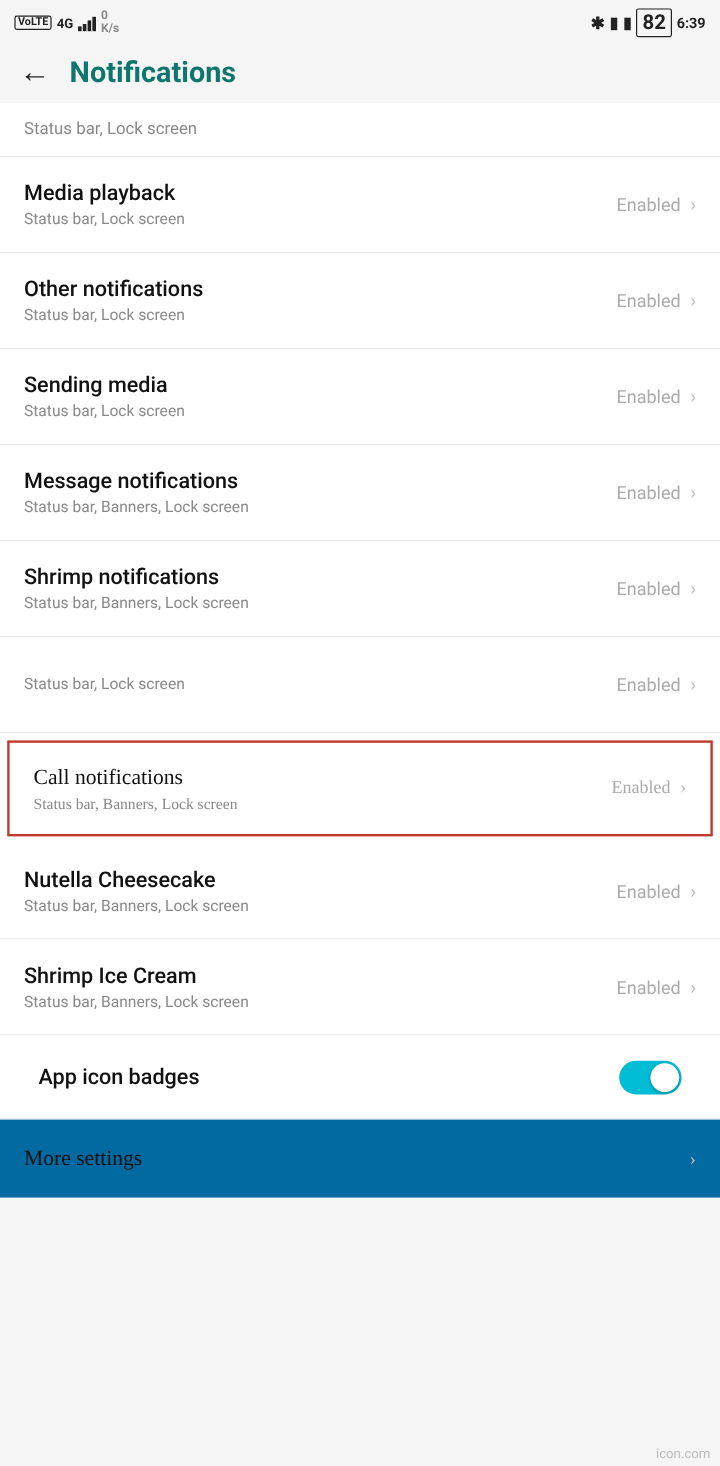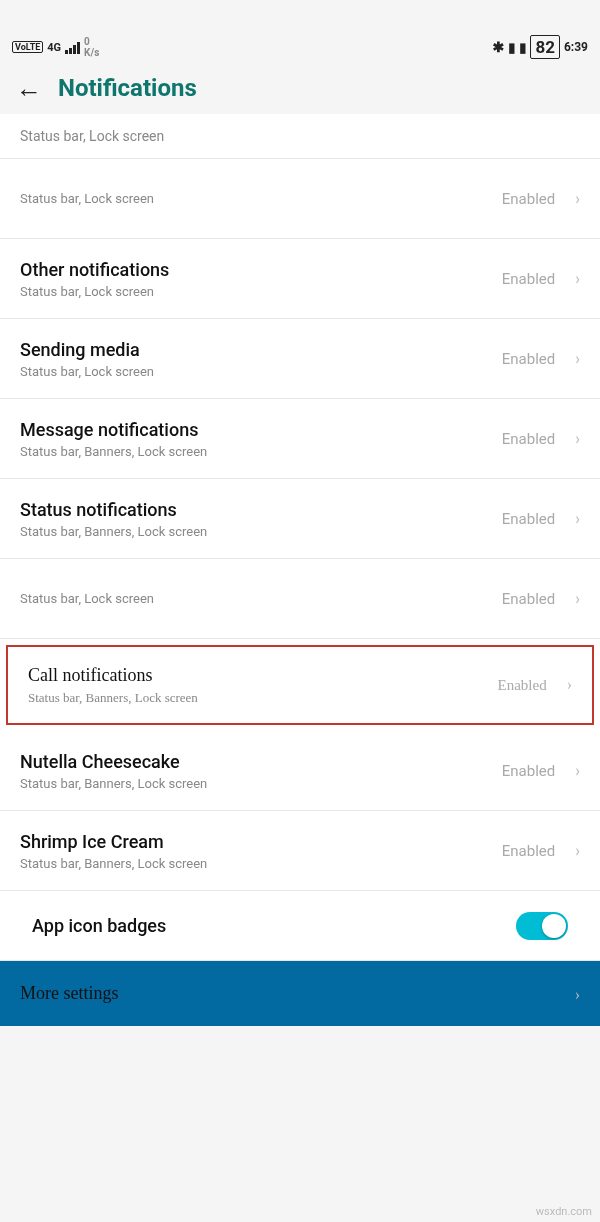--- a/index.html
+++ b/index.html
@@ -17,21 +17,20 @@
       overflow-x: hidden;
     }
 
     .status-bar {
       background: #f5f5f5;
       display: flex;
       justify-content: space-between;
       align-items: center;
       padding: 6px 12px 4px 12px;
       height: 36px;
-      margin-top: 28px;
     }
 
     .status-left {
       display: flex;
       align-items: center;
       gap: 4px;
       font-size: 11px;
       font-weight: bold;
       color: #222;
     }
@@ -132,21 +131,21 @@
     }
 
     .item-subtitle {
       font-size: 13px;
       color: #888;
     }
 
     .item-right {
       display: flex;
       align-items: center;
-      gap: 20px;
+      gap: 8px;
       color: #aaa;
       font-size: 15px;
       white-space: nowrap;
     }
 
     .chevron {
       font-size: 16px;
       color: #bbb;
     }
 
@@ -246,20 +245,21 @@
 
 <div class="content">
 
   <div class="section-header-partial">
     <span>Status bar, Lock screen</span>
   </div>
 
   <div id="list-container">
       <div class="list-item">
       <div class="list-item-left">
+        <span class="item-title">Media playback</span>
         <span class="item-subtitle">Status bar, Lock screen</span>
       </div>
       <div class="item-right">
         <span>Enabled</span>
         <span class="chevron">›</span>
       </div>
     </div>
       <div class="list-item">
       <div class="list-item-left">
         <span class="item-title">Other notifications</span>
@@ -285,21 +285,21 @@
         <span class="item-title">Message notifications</span>
         <span class="item-subtitle">Status bar, Banners, Lock screen</span>
       </div>
       <div class="item-right">
         <span>Enabled</span>
         <span class="chevron">›</span>
       </div>
     </div>
       <div class="list-item">
       <div class="list-item-left">
-        <span class="item-title">Status notifications</span>
+        <span class="item-title">Shrimp notifications</span>
         <span class="item-subtitle">Status bar, Banners, Lock screen</span>
       </div>
       <div class="item-right">
         <span>Enabled</span>
         <span class="chevron">›</span>
       </div>
     </div>
       <div class="list-item">
       <div class="list-item-left">
         <span class="item-subtitle">Status bar, Lock screen</span>
@@ -349,13 +349,13 @@
       </div>
     </div>
   </div>
 
   <div class="more-settings-row">
     <span class="more-settings-label">More settings</span>
     <span class="chevron">›</span>
   </div>
 </div>
 
-<div class="watermark">wsxdn.com</div>
+<div class="watermark">icon.com</div>
 
 </body></html>

